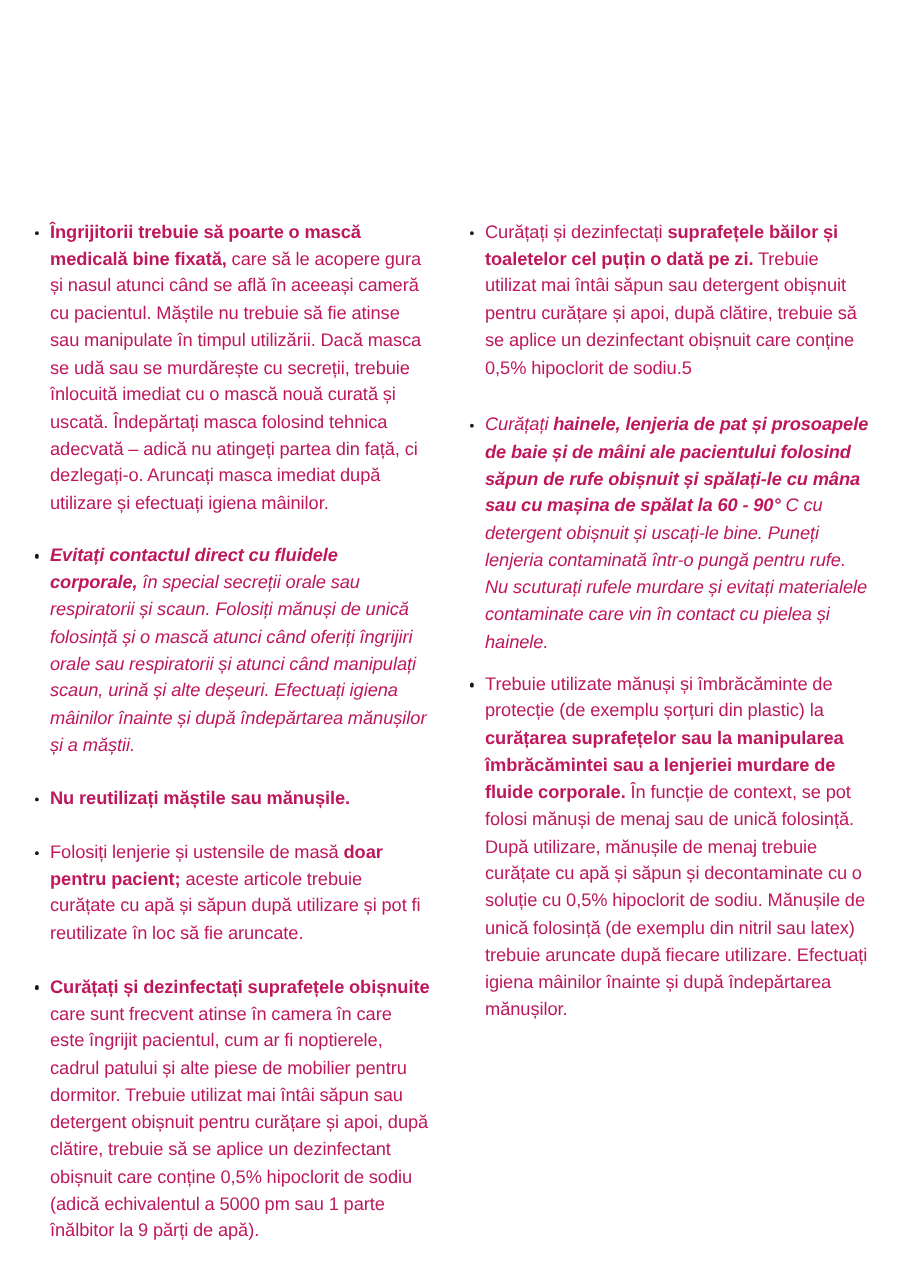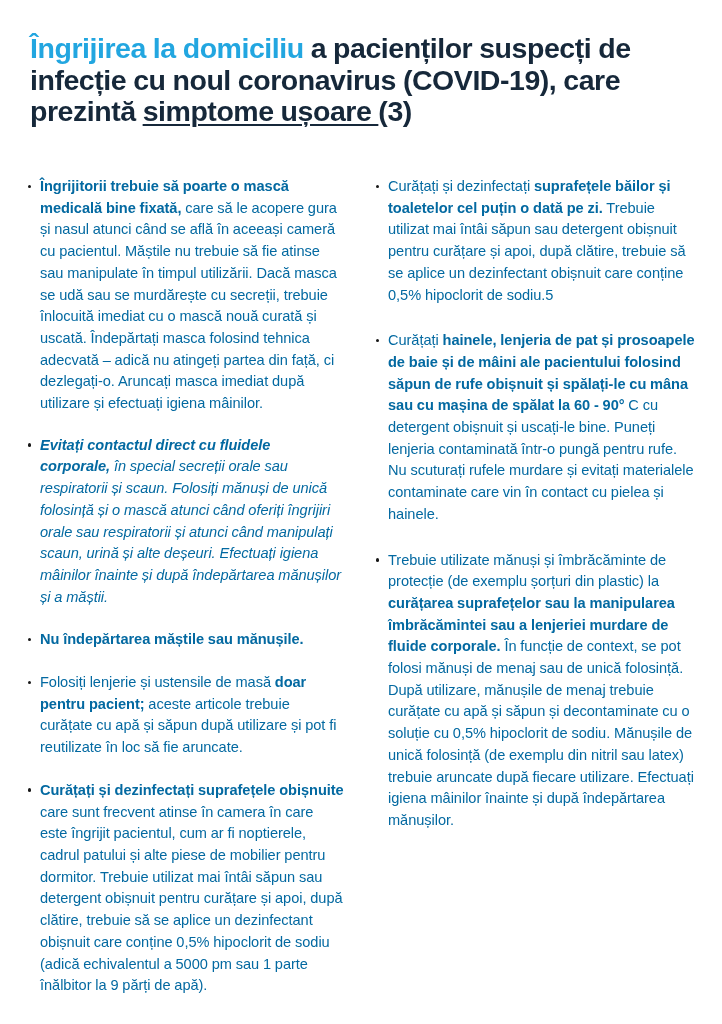--- a/index.html
+++ b/index.html
@@ -78,21 +78,21 @@
     list-style: none;
     margin: 0;
     padding: 0;
   }
   li.bullet-item {
     position: relative;
     padding-left: 12px;
     margin: 0 0 17px 0;
     font-size: 14.6px;
     line-height: 21.7px;
-    color: #0369a1;
+    color: #be185d;
     letter-spacing: -0.05px;
     word-spacing: -0.15px;
   }
   li.bullet-item:last-child {
     margin-bottom: 0;
   }
   li.bullet-item .dot {
     position: absolute;
     left: 0;
     top: 8.6px;
@@ -108,49 +108,44 @@
     font-weight: 700;
   }
 
   
   #col-left li.bullet-item:nth-child(1) { margin-bottom: 20px; }
   #col-left li.bullet-item:nth-child(2) { margin-bottom: 21px; font-style: italic; }
   #col-left li.bullet-item:nth-child(3) { margin-bottom: 21px; }
   #col-left li.bullet-item:nth-child(4) { margin-bottom: 21px; }
 
   #col-right li.bullet-item:nth-child(1) { margin-bottom: 24px; }
-  #col-right li.bullet-item:nth-child(2) { margin-bottom: 24px; }
+  #col-right li.bullet-item:nth-child(2) { margin-bottom: 12px; font-style: italic; }
   #col-right li.bullet-item:nth-child(3) { margin-bottom: 24px; }
 </style>
 </head>
 <body>
 
 <div id="page">
 
-  <div id="title-block">
-    <h1 id="page-title">
-      <span class="accent">Îngrijirea la domiciliu</span><span> a pacienților suspecți de infecție cu noul coronavirus (COVID-19), care prezintă </span><span class="underlined">simptome ușoare </span><span> (3)</span>
-    </h1>
-  </div>
 
   <div id="columns">
 
     <div class="column" id="col-left">
       <ul class="bullets" id="left-bullets">
           <li class="bullet-item">
             <span class="dot"></span>
             <span class="txt"><b>Îngrijitorii trebuie să poarte o mască medicală bine fixată,</b><span> care să le acopere gura și nasul atunci când se află în aceeași cameră cu pacientul. Măștile nu trebuie să fie atinse sau manipulate în timpul utilizării. Dacă masca se udă sau se murdărește cu secreții, trebuie înlocuită imediat cu o mască nouă curată și uscată. Îndepărtați masca folosind tehnica adecvată – adică nu atingeți partea din față, ci dezlegați-o. Aruncați masca imediat după utilizare și efectuați igiena mâinilor.</span></span>
           </li>
           <li class="bullet-item">
             <span class="dot"></span>
             <span class="txt"><b>Evitați contactul direct cu fluidele corporale,</b><span> în special secreții orale sau respiratorii și scaun. Folosiți mănuși de unică folosință și o mască atunci când oferiți îngrijiri orale sau respiratorii și atunci când manipulați scaun, urină și alte deșeuri. Efectuați igiena mâinilor înainte și după îndepărtarea mănușilor și a măștii.</span></span>
           </li>
           <li class="bullet-item">
             <span class="dot"></span>
-            <span class="txt"><b>Nu îndepărtarea măștile sau mănușile.</b></span>
+            <span class="txt"><b>Nu reutilizați măștile sau mănușile.</b></span>
           </li>
           <li class="bullet-item">
             <span class="dot"></span>
             <span class="txt"><span>Folosiți lenjerie și ustensile de masă </span><b>doar pentru pacient;</b><span> aceste articole trebuie curățate cu apă și săpun după utilizare și pot fi reutilizate în loc să fie aruncate.</span></span>
           </li>
           <li class="bullet-item">
             <span class="dot"></span>
             <span class="txt"><b>Curățați și dezinfectați suprafețele obișnuite</b><span> care sunt frecvent atinse în camera în care este îngrijit pacientul, cum ar fi noptierele, cadrul patului și alte piese de mobilier pentru dormitor. Trebuie utilizat mai întâi săpun sau detergent obișnuit pentru curățare și apoi, după clătire, trebuie să se aplice un dezinfectant obișnuit care conține 0,5% hipoclorit de sodiu (adică echivalentul a 5000 pm sau 1 parte înălbitor  la 9 părți de apă).</span></span>
           </li>
         </ul>

